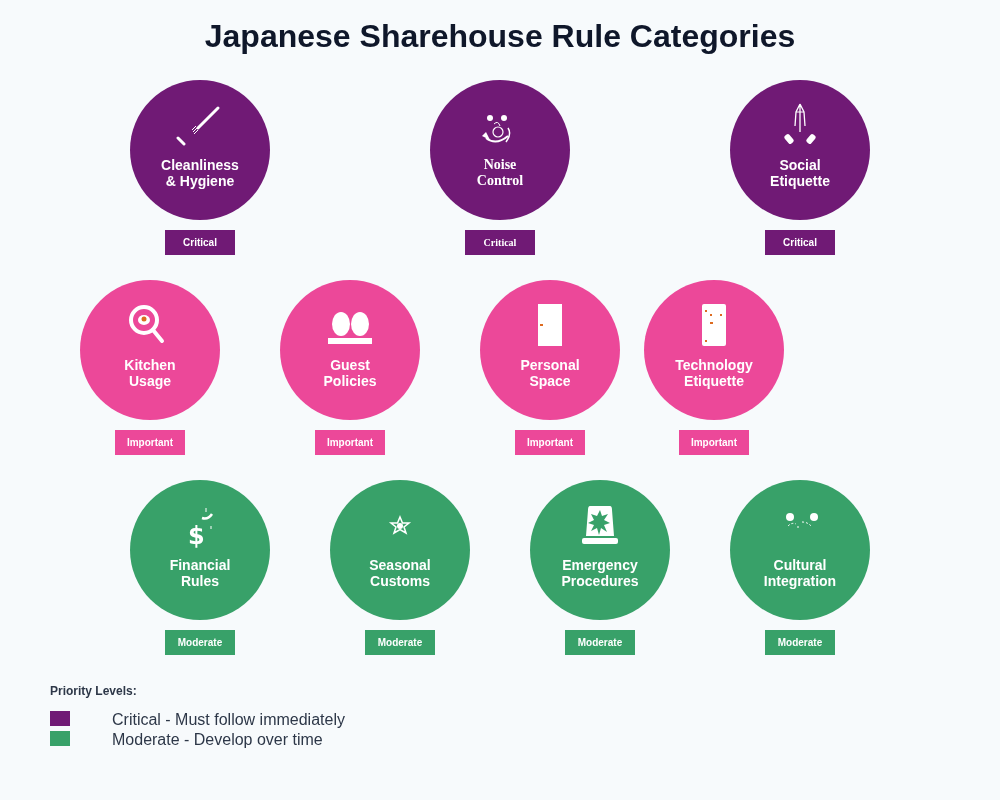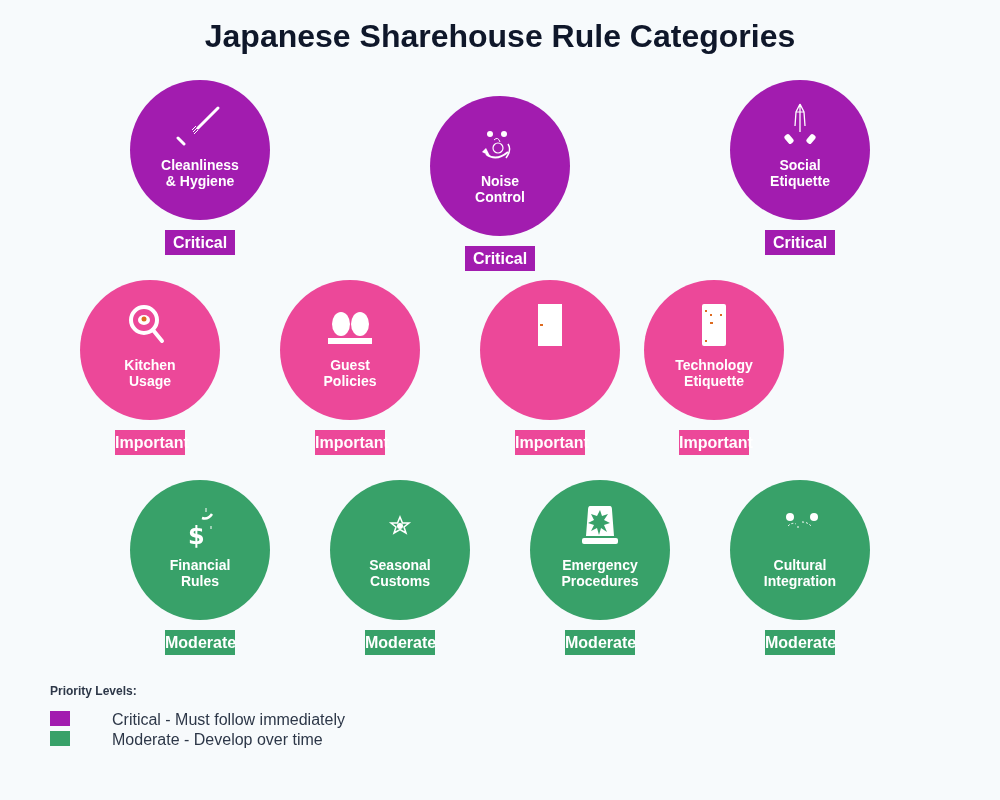--- a/index.html
+++ b/index.html
@@ -42,24 +42,24 @@
       font-size: 14px; font-weight: bold;
       line-height: 16px;
       color: #fff;
     }
     .badge {
       position: absolute;
       left: 35px; top: 150px;
       width: 70px; height: 25px;
       line-height: 25px;
       text-align: center;
-      font-size: 16px; font-weight: bold;
+      font-size: 10px; font-weight: bold;
       color: #fff;
     }
-    .critical { background: #a21caf; }
+    .critical { background: #701a75; }
     .important { background: #ec4899; }
     .moderate { background: #38a169; }
 
     .legend {
       position: absolute; left: 50px; top: 684px;
     }
     .legend-title {
       font-size: 12px; font-weight: bold; color: #2d3748;
       margin-bottom: 13px;
     }
@@ -88,21 +88,21 @@
           <line x1="17" y1="30" x2="21" y2="26" stroke="#fff" stroke-width="1"></line>
           <line x1="18" y1="32" x2="22" y2="28" stroke="#fff" stroke-width="1"></line>
           <line x1="2" y1="36" x2="8" y2="42" stroke="#fff" stroke-width="3" stroke-linecap="round"></line>
         </svg>
     </span>
     <div class="label"><span>Cleanliness</span><br><span>&amp; Hygiene</span></div>
   </div>
   <div class="badge critical">Critical</div>
 </div>
 
-<div class="node" style="left:430px; top:96px;">
+<div class="node" style="left:430px; top:80px;font-family:Liberation Serif, serif;">
   <div class="circle critical">
     <span class="icon">
       <svg viewBox="0 0 48 48">
           <circle cx="14" cy="16" r="3" fill="#fff"></circle>
           <circle cx="28" cy="16" r="3" fill="#fff"></circle>
           <path d="M10 36 Q20 44 32 34" stroke="#fff" stroke-width="2" fill="none"></path>
           <path d="M32 26 Q36 32 30 40" stroke="#fff" stroke-width="1.5" fill="none"></path>
           <path d="M6 34 L14 38 L10 30 Z" fill="#fff"></path>
           <circle cx="22" cy="30" r="5" stroke="#fff" stroke-width="1.2" fill="none"></circle>
           <path d="M18 22 Q22 18 24 24" stroke="#fff" stroke-width="1" fill="none"></path>
@@ -159,20 +159,21 @@
 </div>
 
 <div class="node" style="left:480px; top:280px;">
   <div class="circle important">
     <span class="icon">
       <svg viewBox="0 0 48 48">
           <rect x="12" y="2" width="24" height="42" fill="#fff"></rect>
           <rect x="14" y="22" width="3" height="2" fill="#dd6b20"></rect>
         </svg>
     </span>
+    <div class="label"><span>Personal</span><br><span>Space</span></div>
   </div>
   <div class="badge important">Important</div>
 </div>
 
 <div class="node" style="left:644px; top:280px;">
   <div class="circle important">
     <span class="icon">
       <svg viewBox="0 0 48 48">
           <rect x="12" y="2" width="24" height="42" rx="2" fill="#fff"></rect>
           <rect x="15" y="8" width="2" height="2" fill="#dd6b20"></rect>

